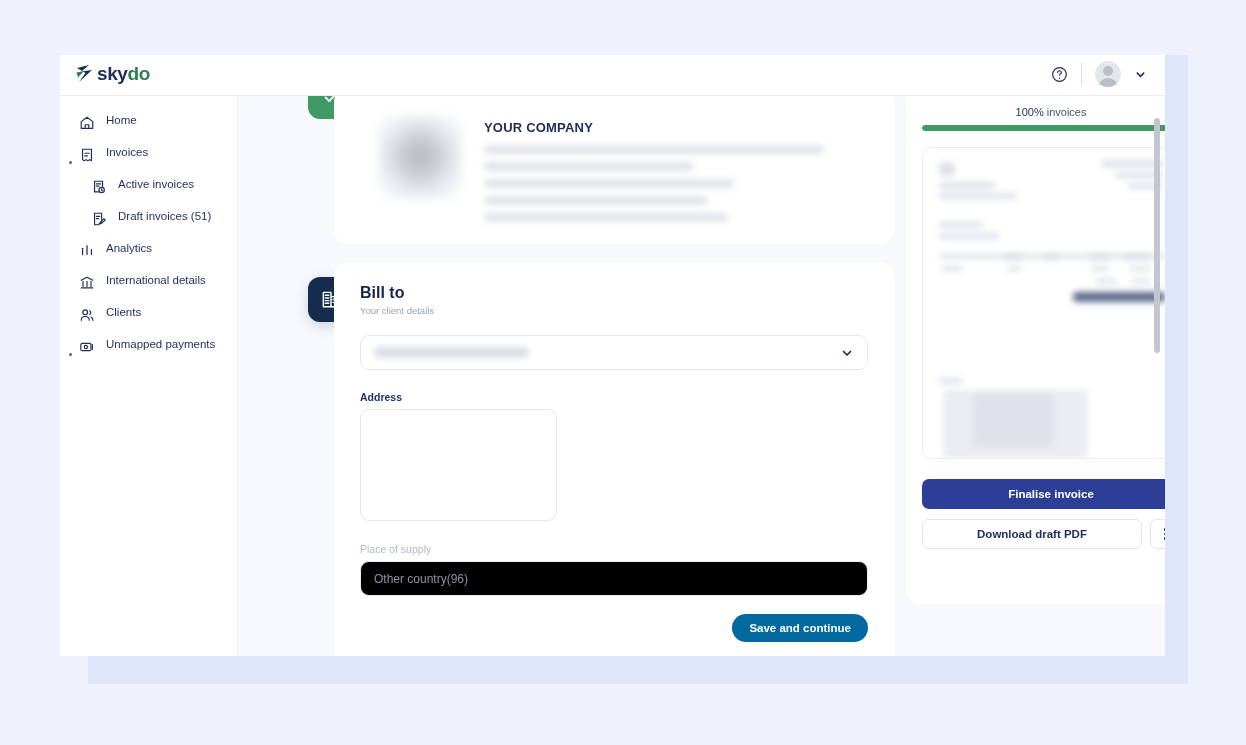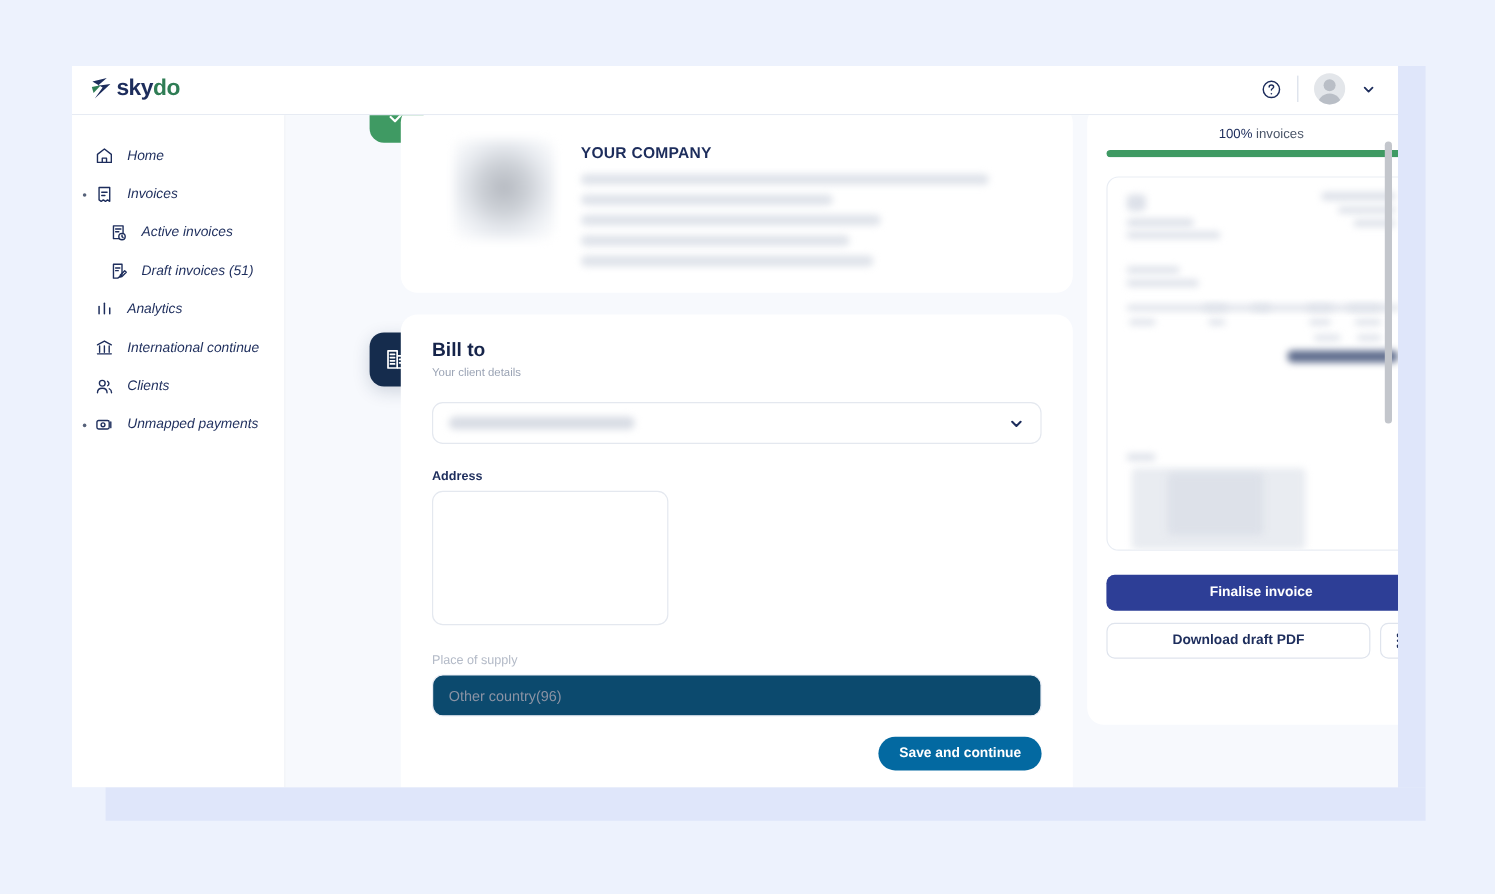--- a/index.html
+++ b/index.html
@@ -71,23 +71,23 @@
 
   
   #sidebar {
     position: absolute; left: 0; top: 41px;
     width: 178px; height: 560px;
     background: #fff;
     border-right: 1px solid #eceff5;
     padding-top: 18px;
   }
   .nav-item {
-    display: flex; align-items: center;
+    display: flex; align-items: flex-start;
     height: 32px; padding-left: 18px; gap: 10px;
-    cursor: pointer; position: relative; font-style: italic;
+    cursor: pointer; position: relative;
   }
   .nav-item.sub { padding-left: 30px; }
   .nav-item .dot {
     position: absolute; left: 9px; top: 15px;
     width: 3px; height: 3px; border-radius: 50%; background: #56627a;
   }
   .nav-item .nav-ico {
     width: 18px; height: 18px; flex: none;
     display: flex; align-items: center; justify-content: center;
   }
@@ -148,21 +148,21 @@
   .field-label.muted { color: #b3bac7; font-weight: 500; filter: blur(.5px); }
 
   .input-box {
     background: #fff; border: 1px solid #e4e8ef; border-radius: 9px;
     height: 35px; display: flex; align-items: center;
     padding: 0 13px; font-size: 12px; color: #1d2d5c;
     cursor: text;
   }
   .input-box.select { cursor: pointer; justify-content: space-between; }
   .input-box.filled-muted {
-    background: #0c4a6e; border-color: #e9edf5; color: #8b93a4;
+    background: #000000; border-color: #e9edf5; color: #8b93a4;
     cursor: not-allowed;
   }
   .blur-value {
     height: 11px; width: 160px; border-radius: 6px;
     background: #d9dde5; filter: blur(3.2px);
   }
   .blur-value.short { width: 62px; }
 
   textarea.addr {
     width: 100%; height: 112px; resize: none;
@@ -327,21 +327,21 @@
     </div>
 
     <div class="nav-item">
       <span class="nav-ico">
         <svg width="16" height="16" viewBox="0 0 18 18" fill="none" stroke="#1d2d5c" stroke-width="1.3" stroke-linecap="round" stroke-linejoin="round">
           <path d="M2.5 6 L9 2.5 L15.5 6"></path>
           <path d="M4.5 7 V13 M9 7 V13 M13.5 7 V13"></path>
           <path d="M2.5 14.5 h13"></path>
         </svg>
       </span>
-      <span class="nav-label">International continue</span>
+      <span class="nav-label">International details</span>
     </div>
 
     <div class="nav-item">
       <span class="nav-ico">
         <svg width="16" height="16" viewBox="0 0 18 18" fill="none" stroke="#1d2d5c" stroke-width="1.3" stroke-linecap="round" stroke-linejoin="round">
           <circle cx="7" cy="6" r="2.7"></circle>
           <path d="M2.5 15 c0-2.7 2-4.3 4.5-4.3 s4.5 1.6 4.5 4.3"></path>
           <path d="M12 4.2 a2.4 2.4 0 0 1 0 4.2 M13.5 11.2 c1.4.7 2.2 2 2.2 3.8"></path>
         </svg>
       </span>

